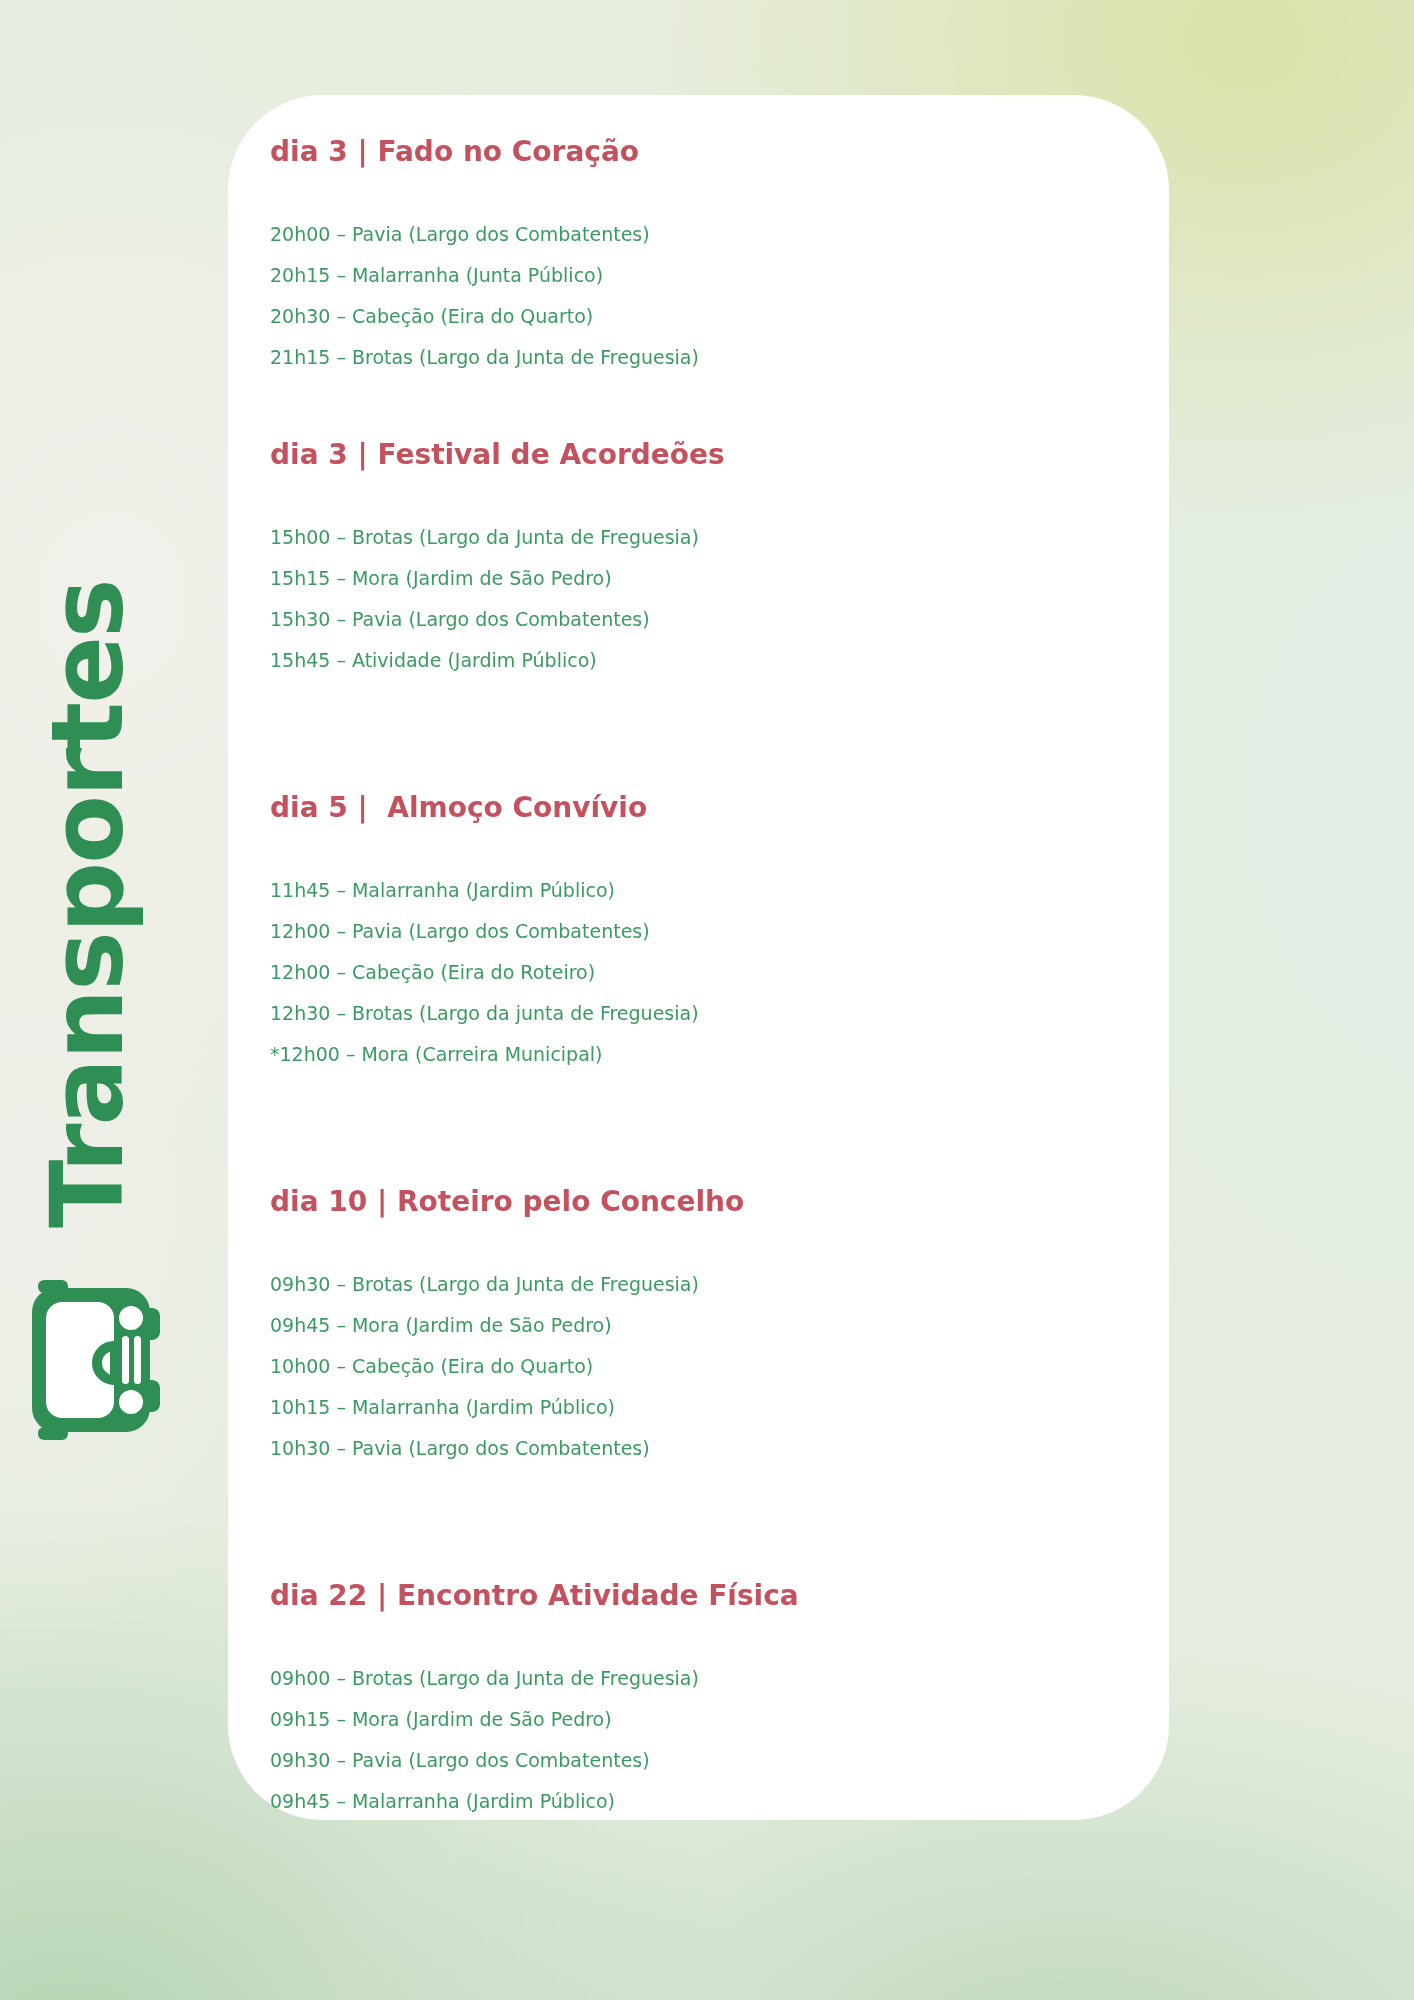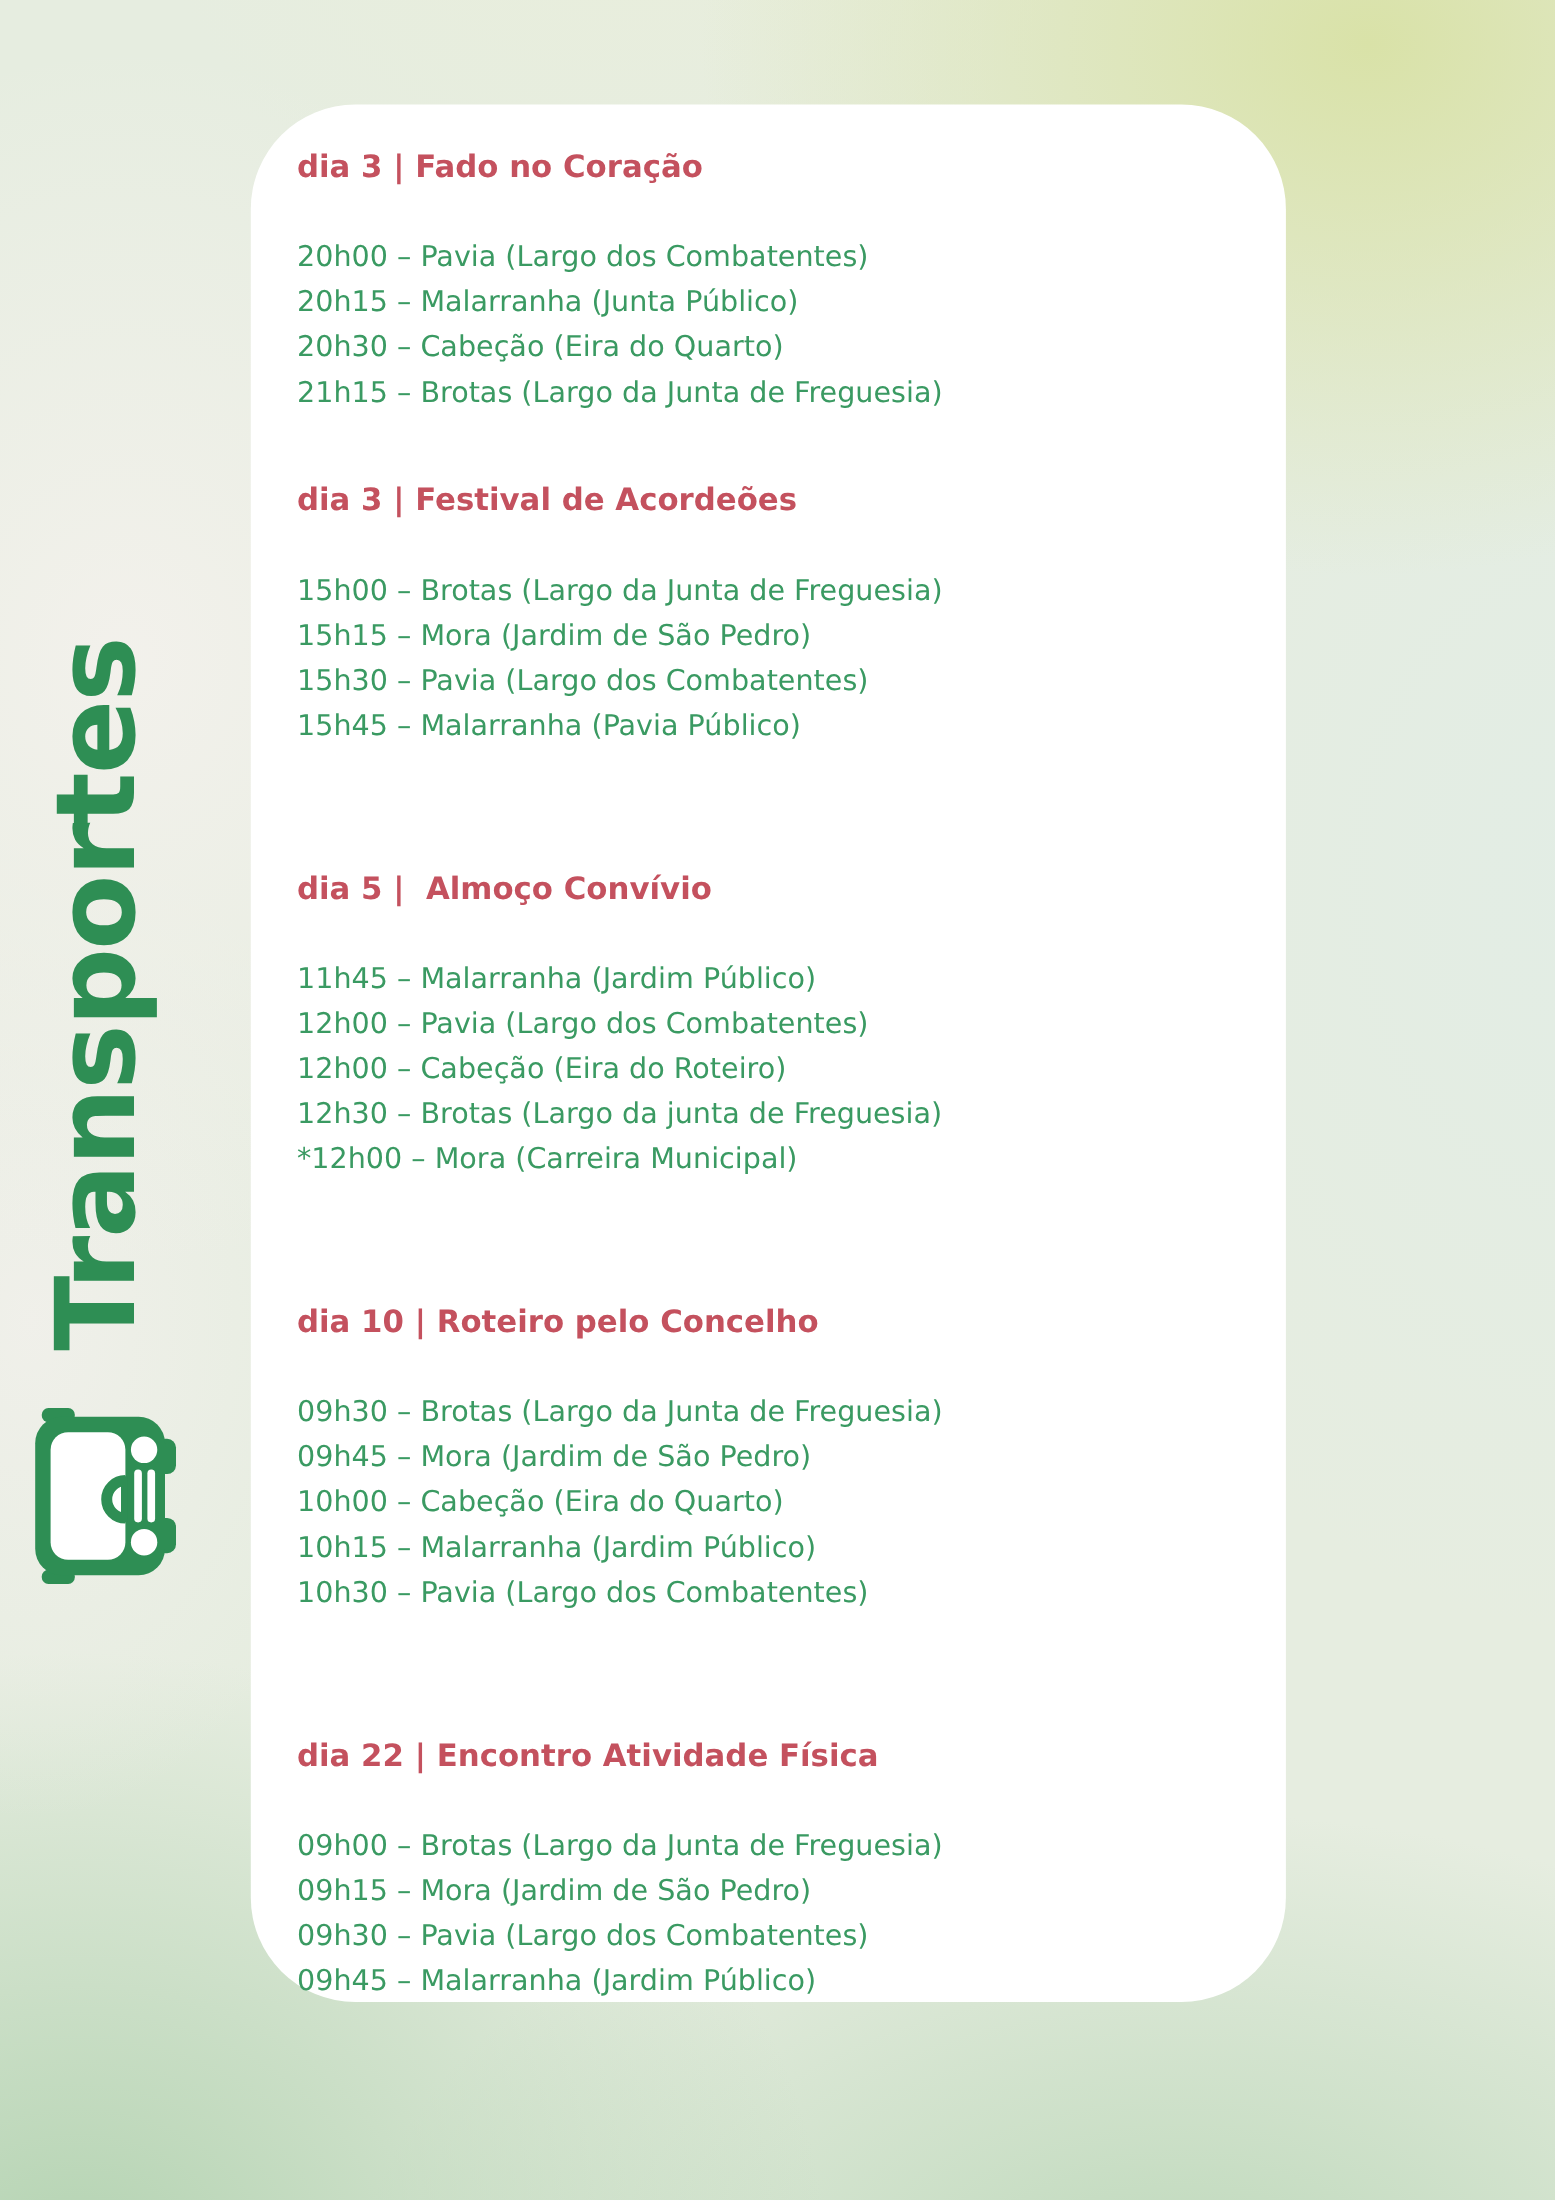--- a/index.html
+++ b/index.html
@@ -70,21 +70,21 @@
   .sec-heading{
     margin:0 0 45px 0;
     font-size:28px;
     line-height:34px;
     font-weight:700;
     color:var(--heading-red);
     white-space:pre-wrap;
   }
   .line{
     margin:0;
-    font-size:26px;
+    font-size:19px;
     line-height:41px;
     color:var(--schedule-green);
   }
 </style>
 </head>
 <body>
 
 <div class="page">
 
   <div class="vtitle">Transportes</div>
@@ -129,21 +129,21 @@
 
   <section class="sec">
     <h2 class="sec-heading">dia 3 | Festival de Acordeões</h2>
     <div class="lines">
   <p class="line">15h00 – Brotas (Largo da Junta de Freguesia)</p>
 
   <p class="line">15h15 – Mora (Jardim de São Pedro)</p>
 
   <p class="line">15h30 – Pavia (Largo dos Combatentes)</p>
 
-  <p class="line">15h45 – Malarranha (Pavia Público)</p>
+  <p class="line">15h45 – Atividade (Jardim Público)</p>
 </div>
   </section>
 
   <section class="sec">
     <h2 class="sec-heading">dia 5 |  Almoço Convívio</h2>
     <div class="lines">
   <p class="line">11h45 – Malarranha (Jardim Público)</p>
 
   <p class="line">12h00 – Pavia (Largo dos Combatentes)</p>
 

